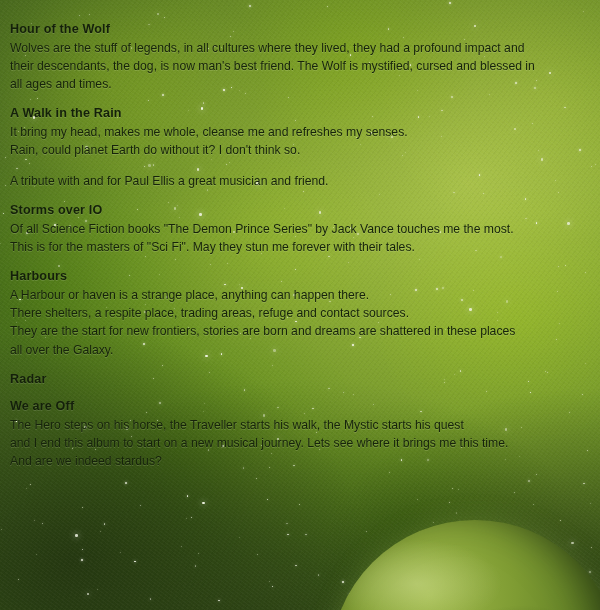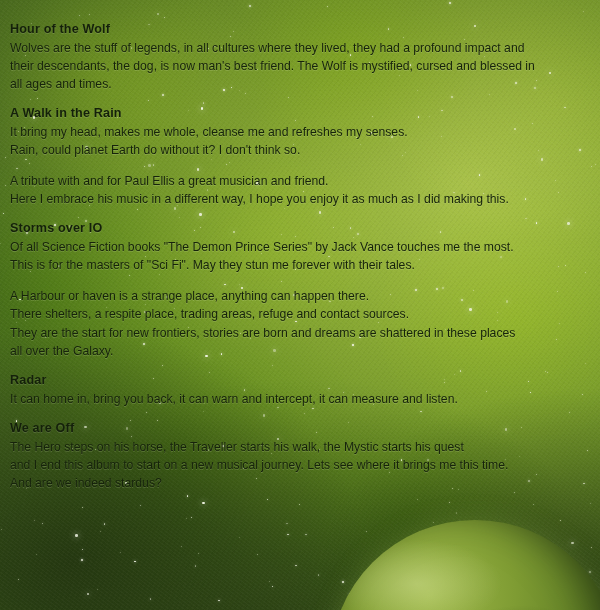--- a/index.html
+++ b/index.html
@@ -468,36 +468,35 @@
         <p class="track-line">their descendants, the dog, is now man's best friend. The Wolf is mystified, cursed and blessed in</p>
         <p class="track-line">all ages and times.</p>
       </div>
       <div class="track">
         <div class="track-title">A Walk in the Rain</div>
         <p class="track-line">It bring my head, makes me whole, cleanse me and refreshes my senses.</p>
         <p class="track-line">Rain, could planet Earth do without it? I don't think so.</p>
       </div>
       <div class="track">
         <p class="track-line">A tribute with and for Paul Ellis a great musician and friend.</p>
-        <p class="track-line">Here I embrace his music in a different way, I hope you enjoy it as much as I did making this.</p>
       </div>
       <div class="track">
         <div class="track-title">Storms over IO</div>
         <p class="track-line">Of all Science Fiction books "The Demon Prince Series" by Jack Vance touches me the most.</p>
         <p class="track-line">This is for the masters of "Sci Fi". May they stun me forever with their tales.</p>
       </div>
       <div class="track">
+        <div class="track-title">Harbours</div>
         <p class="track-line">A Harbour or haven is a strange place, anything can happen there.</p>
         <p class="track-line">There shelters, a respite place, trading areas, refuge and contact sources.</p>
         <p class="track-line">They are the start for new frontiers, stories are born and dreams are shattered in these places</p>
         <p class="track-line">all over the Galaxy.</p>
       </div>
       <div class="track">
         <div class="track-title">Radar</div>
-        <p class="track-line">It can home in, bring you back, it can warn and intercept, it can measure and listen.</p>
       </div>
       <div class="track">
         <div class="track-title">We are Off</div>
         <p class="track-line">The Hero steps on his horse, the Traveller starts his walk, the Mystic starts his quest</p>
         <p class="track-line"> and I end this album to start on a new musical journey. Lets see where it brings me this time.</p>
         <p class="track-line">And are we indeed stardus?</p>
       </div>
     </div>
 
 </div>

